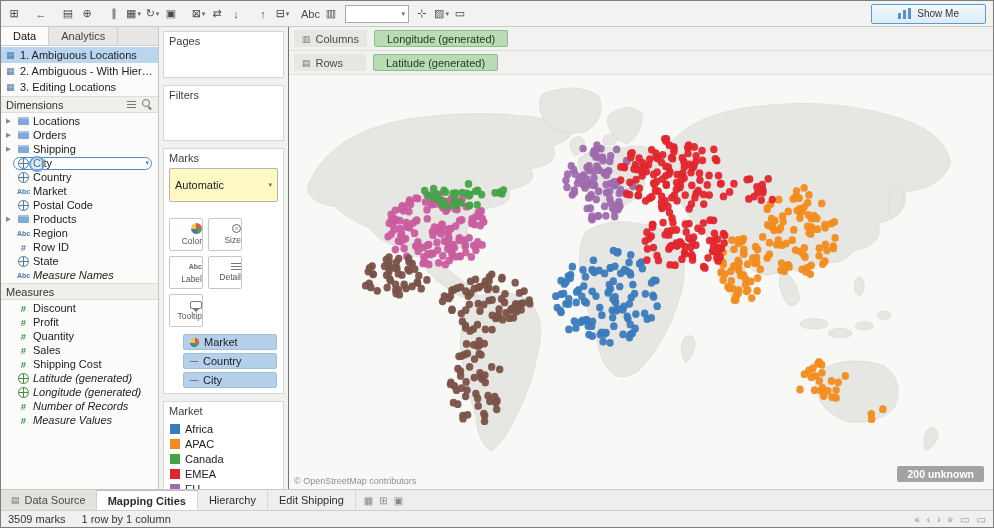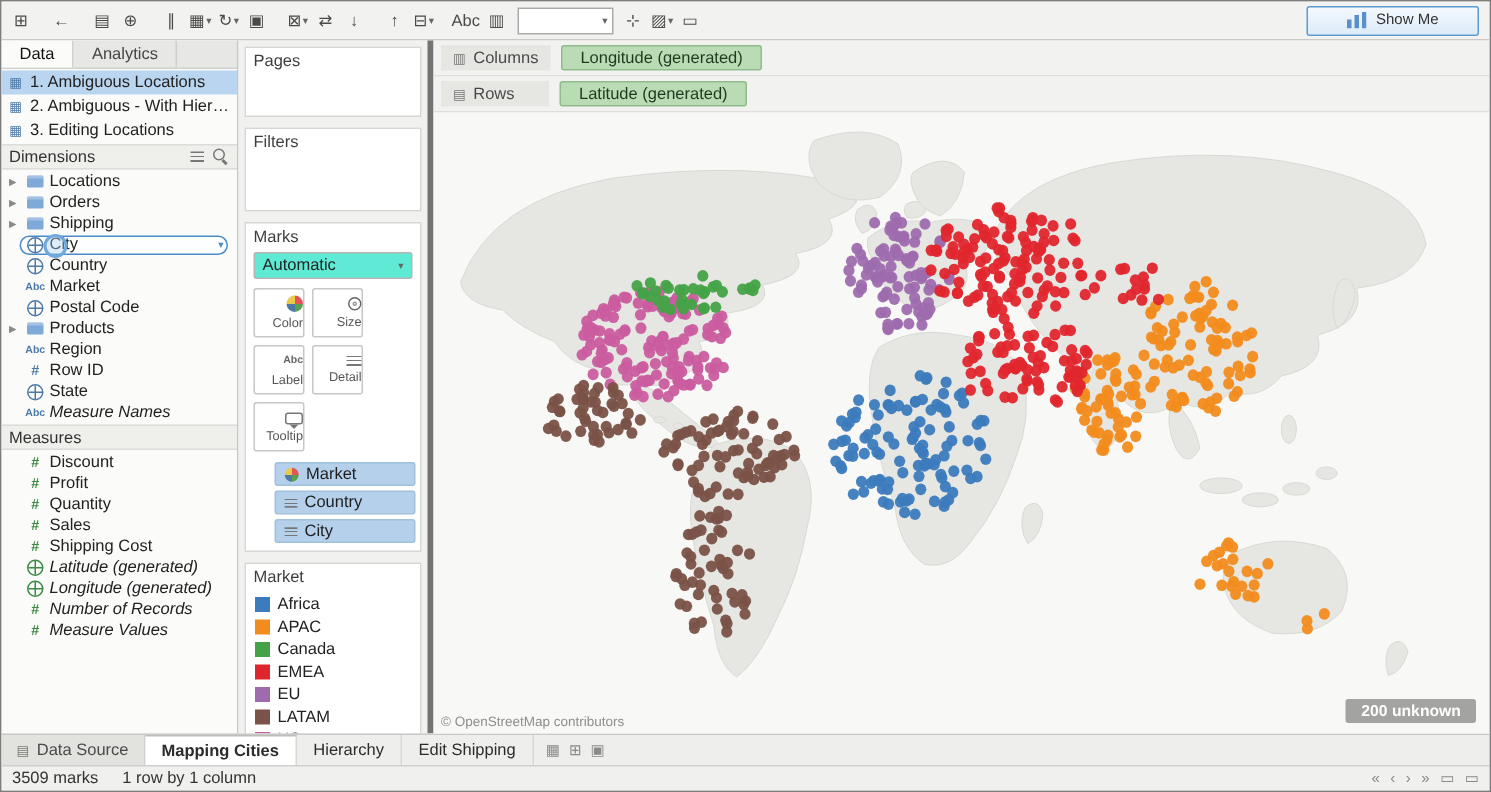--- a/index.html
+++ b/index.html
@@ -50,26 +50,26 @@
   .meas-scope .fi{color:#3d8b45;}
   .icon-abc::before{content:"Abc";font-size:7px;font-weight:bold;}
   .icon-hash::before{content:"#";font-size:9.5px;}
   .icon-globe::before{content:"";display:block;width:9px;height:9px;border:1px solid currentColor;border-radius:50%;
     background:linear-gradient(currentColor,currentColor) center/9px 1px no-repeat,linear-gradient(currentColor,currentColor) center/1px 9px no-repeat;}
   .icon-folder::before{content:"";display:block;width:11px;height:8px;background:#7fa9d8;border-radius:1px;box-shadow:inset 0 2px 0 rgba(255,255,255,.28);}
   .flabel{overflow:hidden;text-overflow:ellipsis;}
   .is-italic .flabel{font-style:italic;}
 
   
-  .shelf-panel{width:130px;flex:none;background:#f1f1ef;border-right:4px solid #737373;padding:4px;display:flex;flex-direction:column;overflow:hidden;}
+  .shelf-panel{width:130px;flex:none;background:#f1f1ef;border-right:1px solid #737373;padding:4px;display:flex;flex-direction:column;overflow:hidden;}
   .card{background:#fff;border:1px solid #d6d6d3;margin-bottom:7px;padding:3px 5px 5px 5px;flex:none;}
   .card-title{color:#3d3d3d;margin-bottom:4px;}
   .card.pages{height:47px;}
   .card.filters{height:56px;}
-  .marks-select{display:flex;align-items:center;height:18px;border:1px solid #b5b5b3;border-radius:2px;background:#5eead4;padding:0 5px;margin-bottom:6px;}
+  .marks-select{display:flex;align-items:center;height:18px;border:1px solid #b5b5b3;border-radius:2px;background:#fef9c3;padding:16px 5px;margin-bottom:16px;}
   .marks-select .caret{margin-left:auto;font-size:7px;color:#666;}
   .mbtn-grid{display:flex;flex-wrap:wrap;gap:5px;margin-bottom:7px;}
   .mbtn{width:34px;height:33px;border:1px solid #c7c7c5;border-radius:2px;background:#fff;display:flex;flex-direction:column;align-items:flex-end;justify-content:center;gap:2px;}
   .mbl{font-size:8.5px;color:#555;}
   .mbi{display:inline-flex;align-items:center;justify-content:center;height:11px;}
   .mi-color{width:11px;height:11px;border-radius:50%;background:conic-gradient(#e15759 0 90deg,#59a14f 0 180deg,#4e79a7 0 270deg,#edc949 0);}
   .mi-size{width:9px;height:9px;border:1px solid #666;border-radius:50%;position:relative;}
   .mi-size::after{content:"";position:absolute;inset:2px;border:1px solid #999;border-radius:50%;}
   .mi-label::before{content:"Abc";font-size:7px;font-weight:bold;color:#666;}
   .mi-detail{width:10px;height:7px;background:repeating-linear-gradient(to bottom,#777 0 1px,transparent 1px 3px);}

